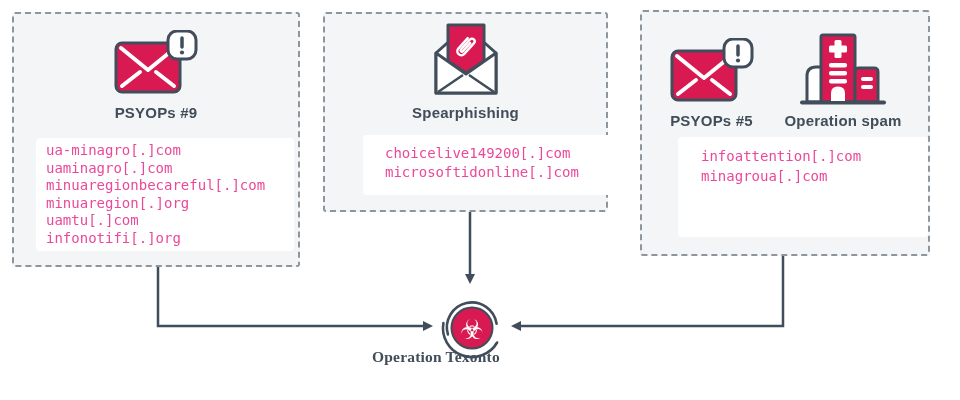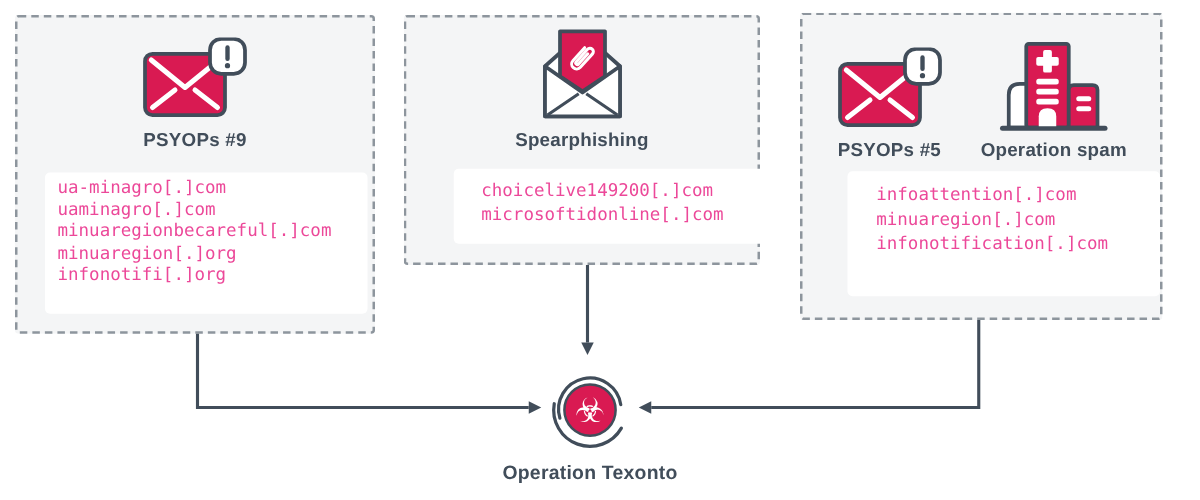--- a/index.html
+++ b/index.html
@@ -27,22 +27,22 @@
   }
   .codebox{
     position:absolute;background:#ffffff;border-radius:4px;box-sizing:border-box;
     font-family:"DejaVu Sans Mono",monospace;font-size:14px;color:#ec4899;
   }
   .p1box{left:22px;top:124px;width:258px;height:113px;padding:4px 0 0 10px;line-height:17.5px;}
   .p2box{left:38px;top:121px;width:257px;height:60px;padding:9px 0 0 22px;line-height:19px;}
   .p3box{left:36px;top:125px;width:250px;height:100px;padding:10px 0 0 23px;line-height:19.5px;}
   .hub{position:absolute;left:429px;top:285px;width:86px;height:86px;}
   .hub-label{
-    position:absolute;left:372px;top:370px;width:200px;text-align:center;
-    font-size:15.5px;font-weight:bold;letter-spacing:.2px;color:#414D5A;
+    position:absolute;left:372px;top:348px;width:200px;
+    font-size:15.5px;font-weight:bold;letter-spacing:.2px;color:#414D5A;font-family:Liberation Serif, serif;
   }
   .arrows{position:absolute;left:0;top:0;pointer-events:none;}
 </style>
 </head>
 <body>
 
 <div id="canvas">
 
   <div class="panel panel1">
     <div class="groups">
@@ -56,20 +56,21 @@
           <circle cx="69" cy="22.5" r="2.1" fill="#414D5A"></circle>
         </svg>
         <div class="ptitle">PSYOPs #9</div>
       </div>
     </div>
     <div class="codebox p1box">
       <div>ua-minagro[.]com</div>
       <div>uaminagro[.]com</div>
       <div>minuaregionbecareful[.]com</div>
       <div>minuaregion[.]org</div>
+      <div>uamtu[.]com</div>
       <div>infonotifi[.]org</div>
     </div>
   </div>
 
   <div class="panel panel2">
     <div class="groups">
       <div class="group">
         <svg width="78" height="78" viewBox="0 0 78 78">
           <path d="M9,71 L9,31 L27,15 L51,15 L69,31 L69,71 Z" fill="#ffffff" stroke="#414D5A" stroke-width="3" stroke-linejoin="round"></path>
           <path d="M21,3 L57,3 L57,39 L39,51 L21,39 Z" fill="#D91A52" stroke="#414D5A" stroke-width="3" stroke-linejoin="round"></path>
@@ -114,22 +115,21 @@
           <rect x="31" y="49" width="18" height="4.5" rx="2" fill="#ffffff"></rect>
           <path d="M33,71 L33,63 Q33,56.5 40,56.5 Q47,56.5 47,63 L47,71 Z" fill="#ffffff"></path>
           <rect x="63" y="47" width="12" height="4" rx="2" fill="#ffffff"></rect>
           <rect x="63" y="55" width="12" height="4" rx="2" fill="#ffffff"></rect>
         </svg>
         <div class="ptitle">Operation spam</div>
       </div>
     </div>
     <div class="codebox p3box">
       <div>infoattention[.]com</div>
-      <div>minuaregion[.]com</div>
-      <div>infonotification[.]com</div>
+      <div>minagroua[.]com</div>
     </div>
   </div>
 
   <svg class="arrows" width="960" height="400" viewBox="0 0 960 400">
     <g stroke="#414D5A" stroke-width="2.5" fill="none">
       <polyline points="158,267 158,326 423,326"></polyline>
       <line x1="470" y1="212" x2="470" y2="274"></line>
       <polyline points="783,256 783,326 521,326"></polyline>
     </g>
     <g fill="#414D5A" stroke="none">

